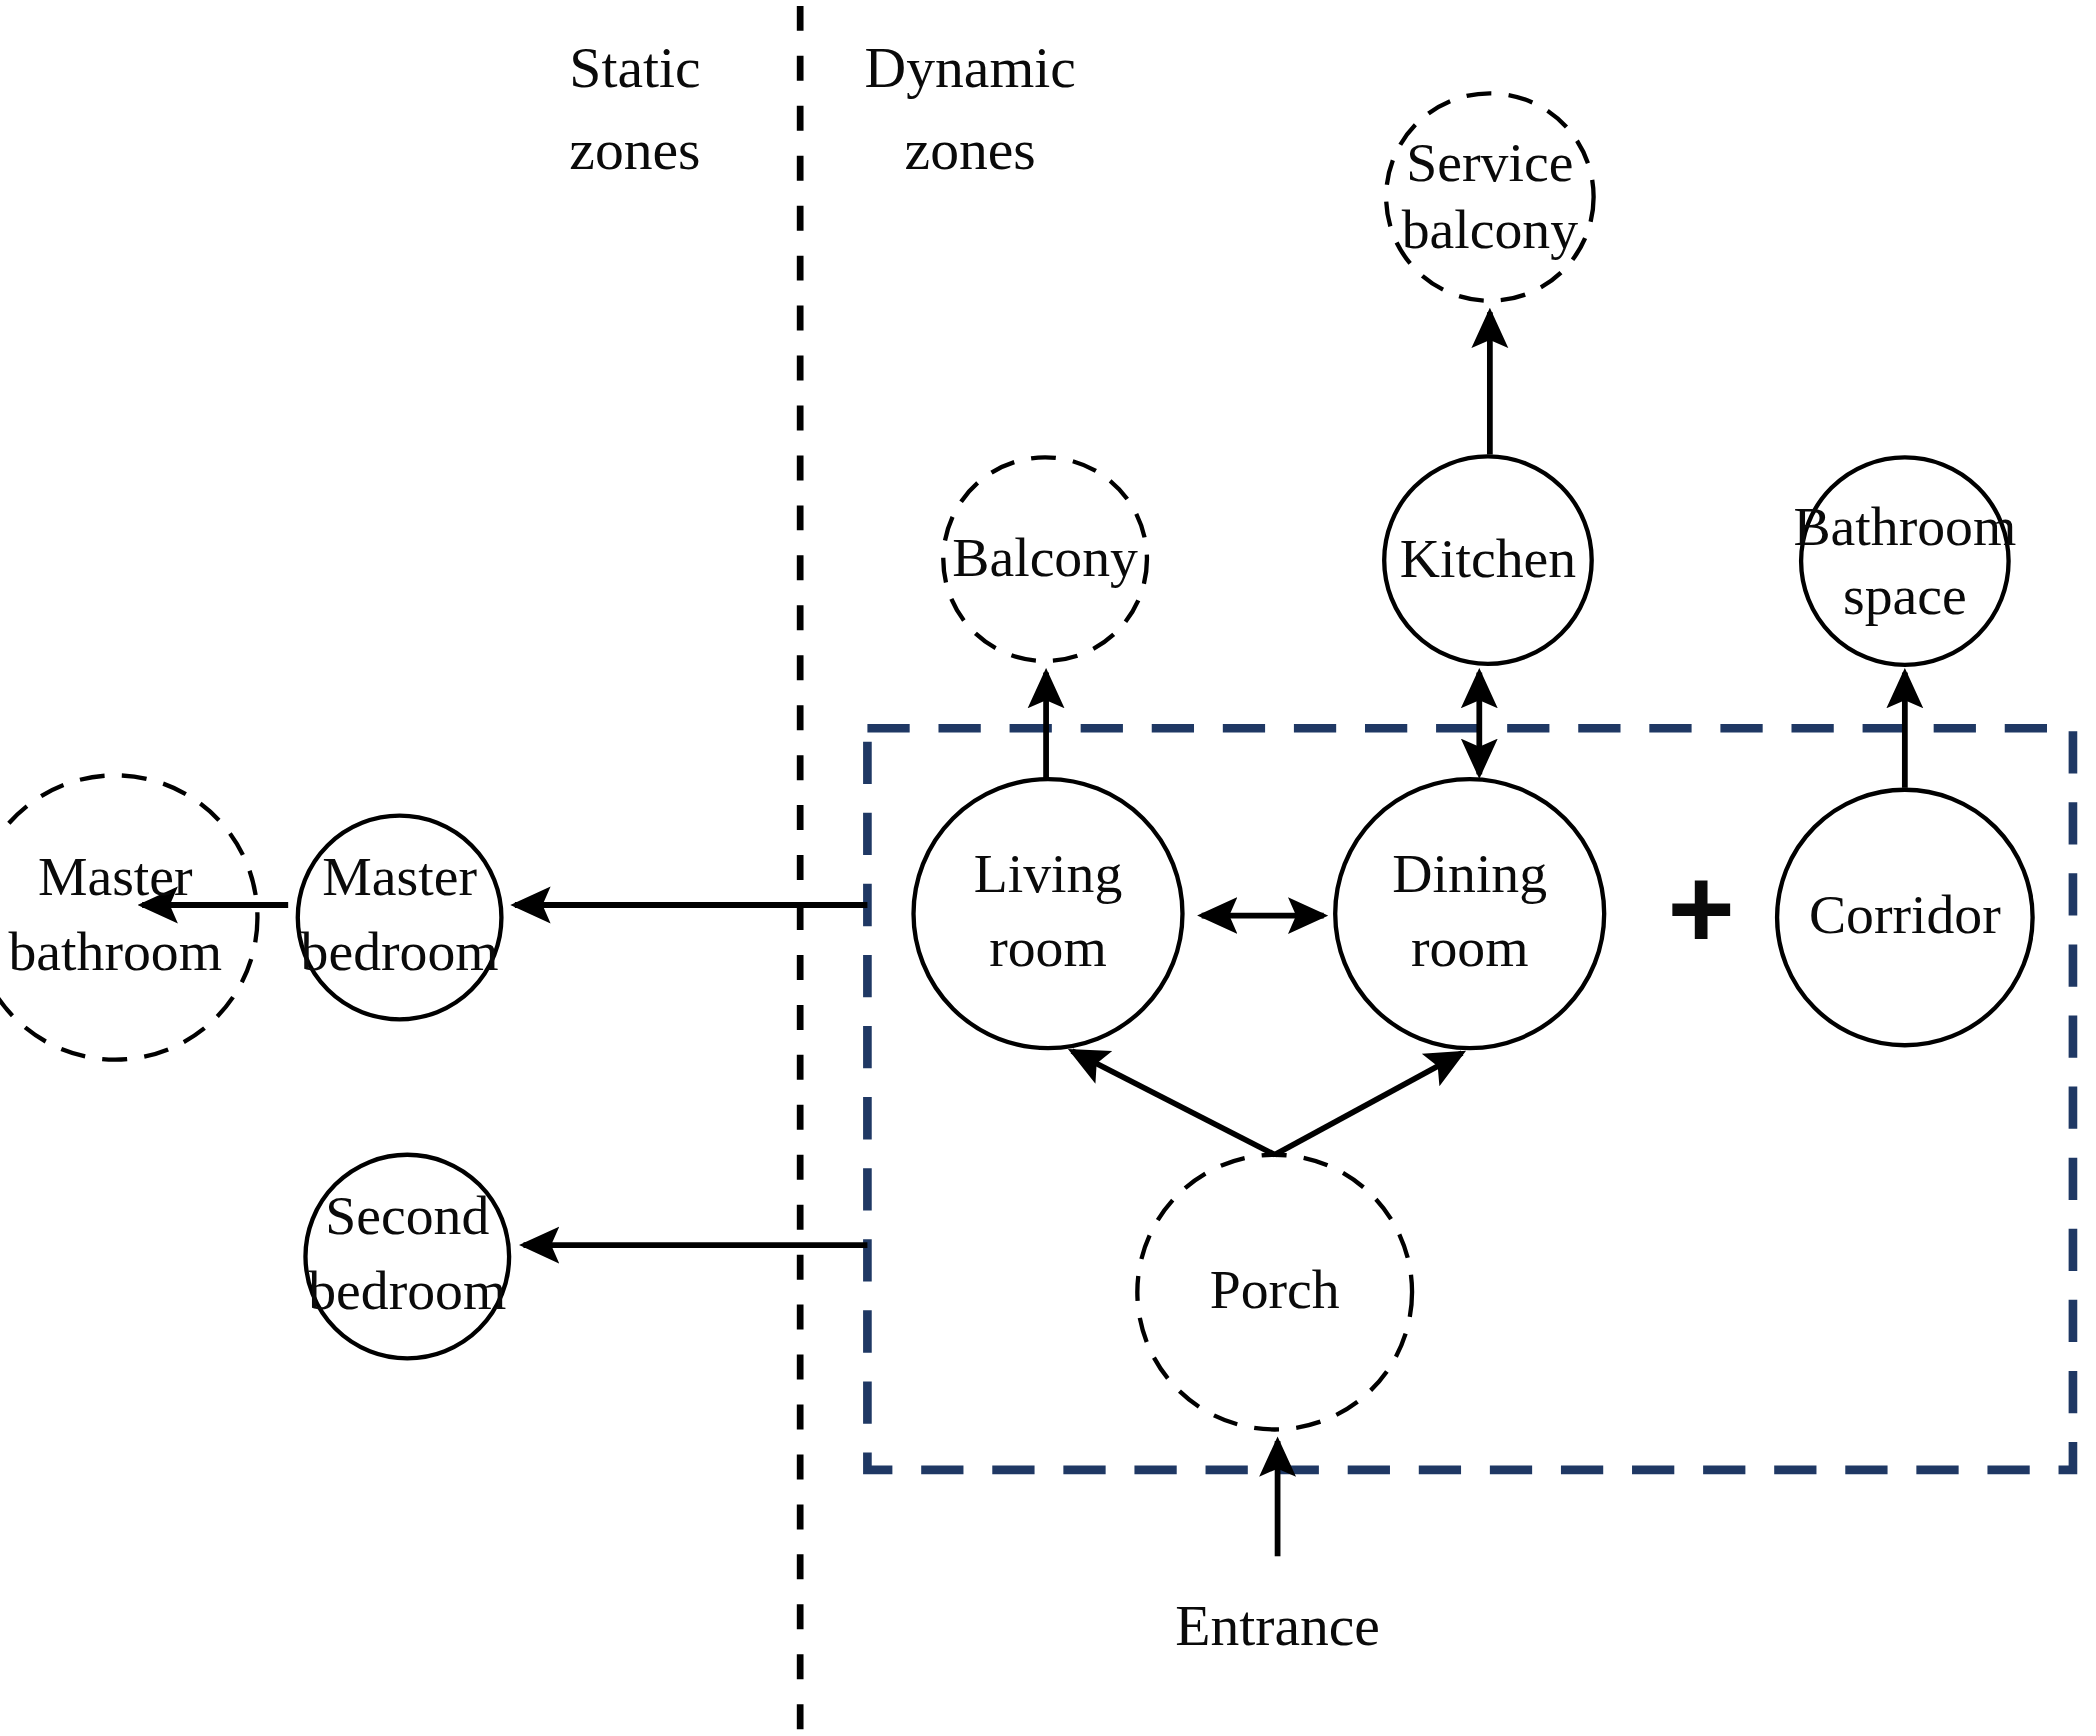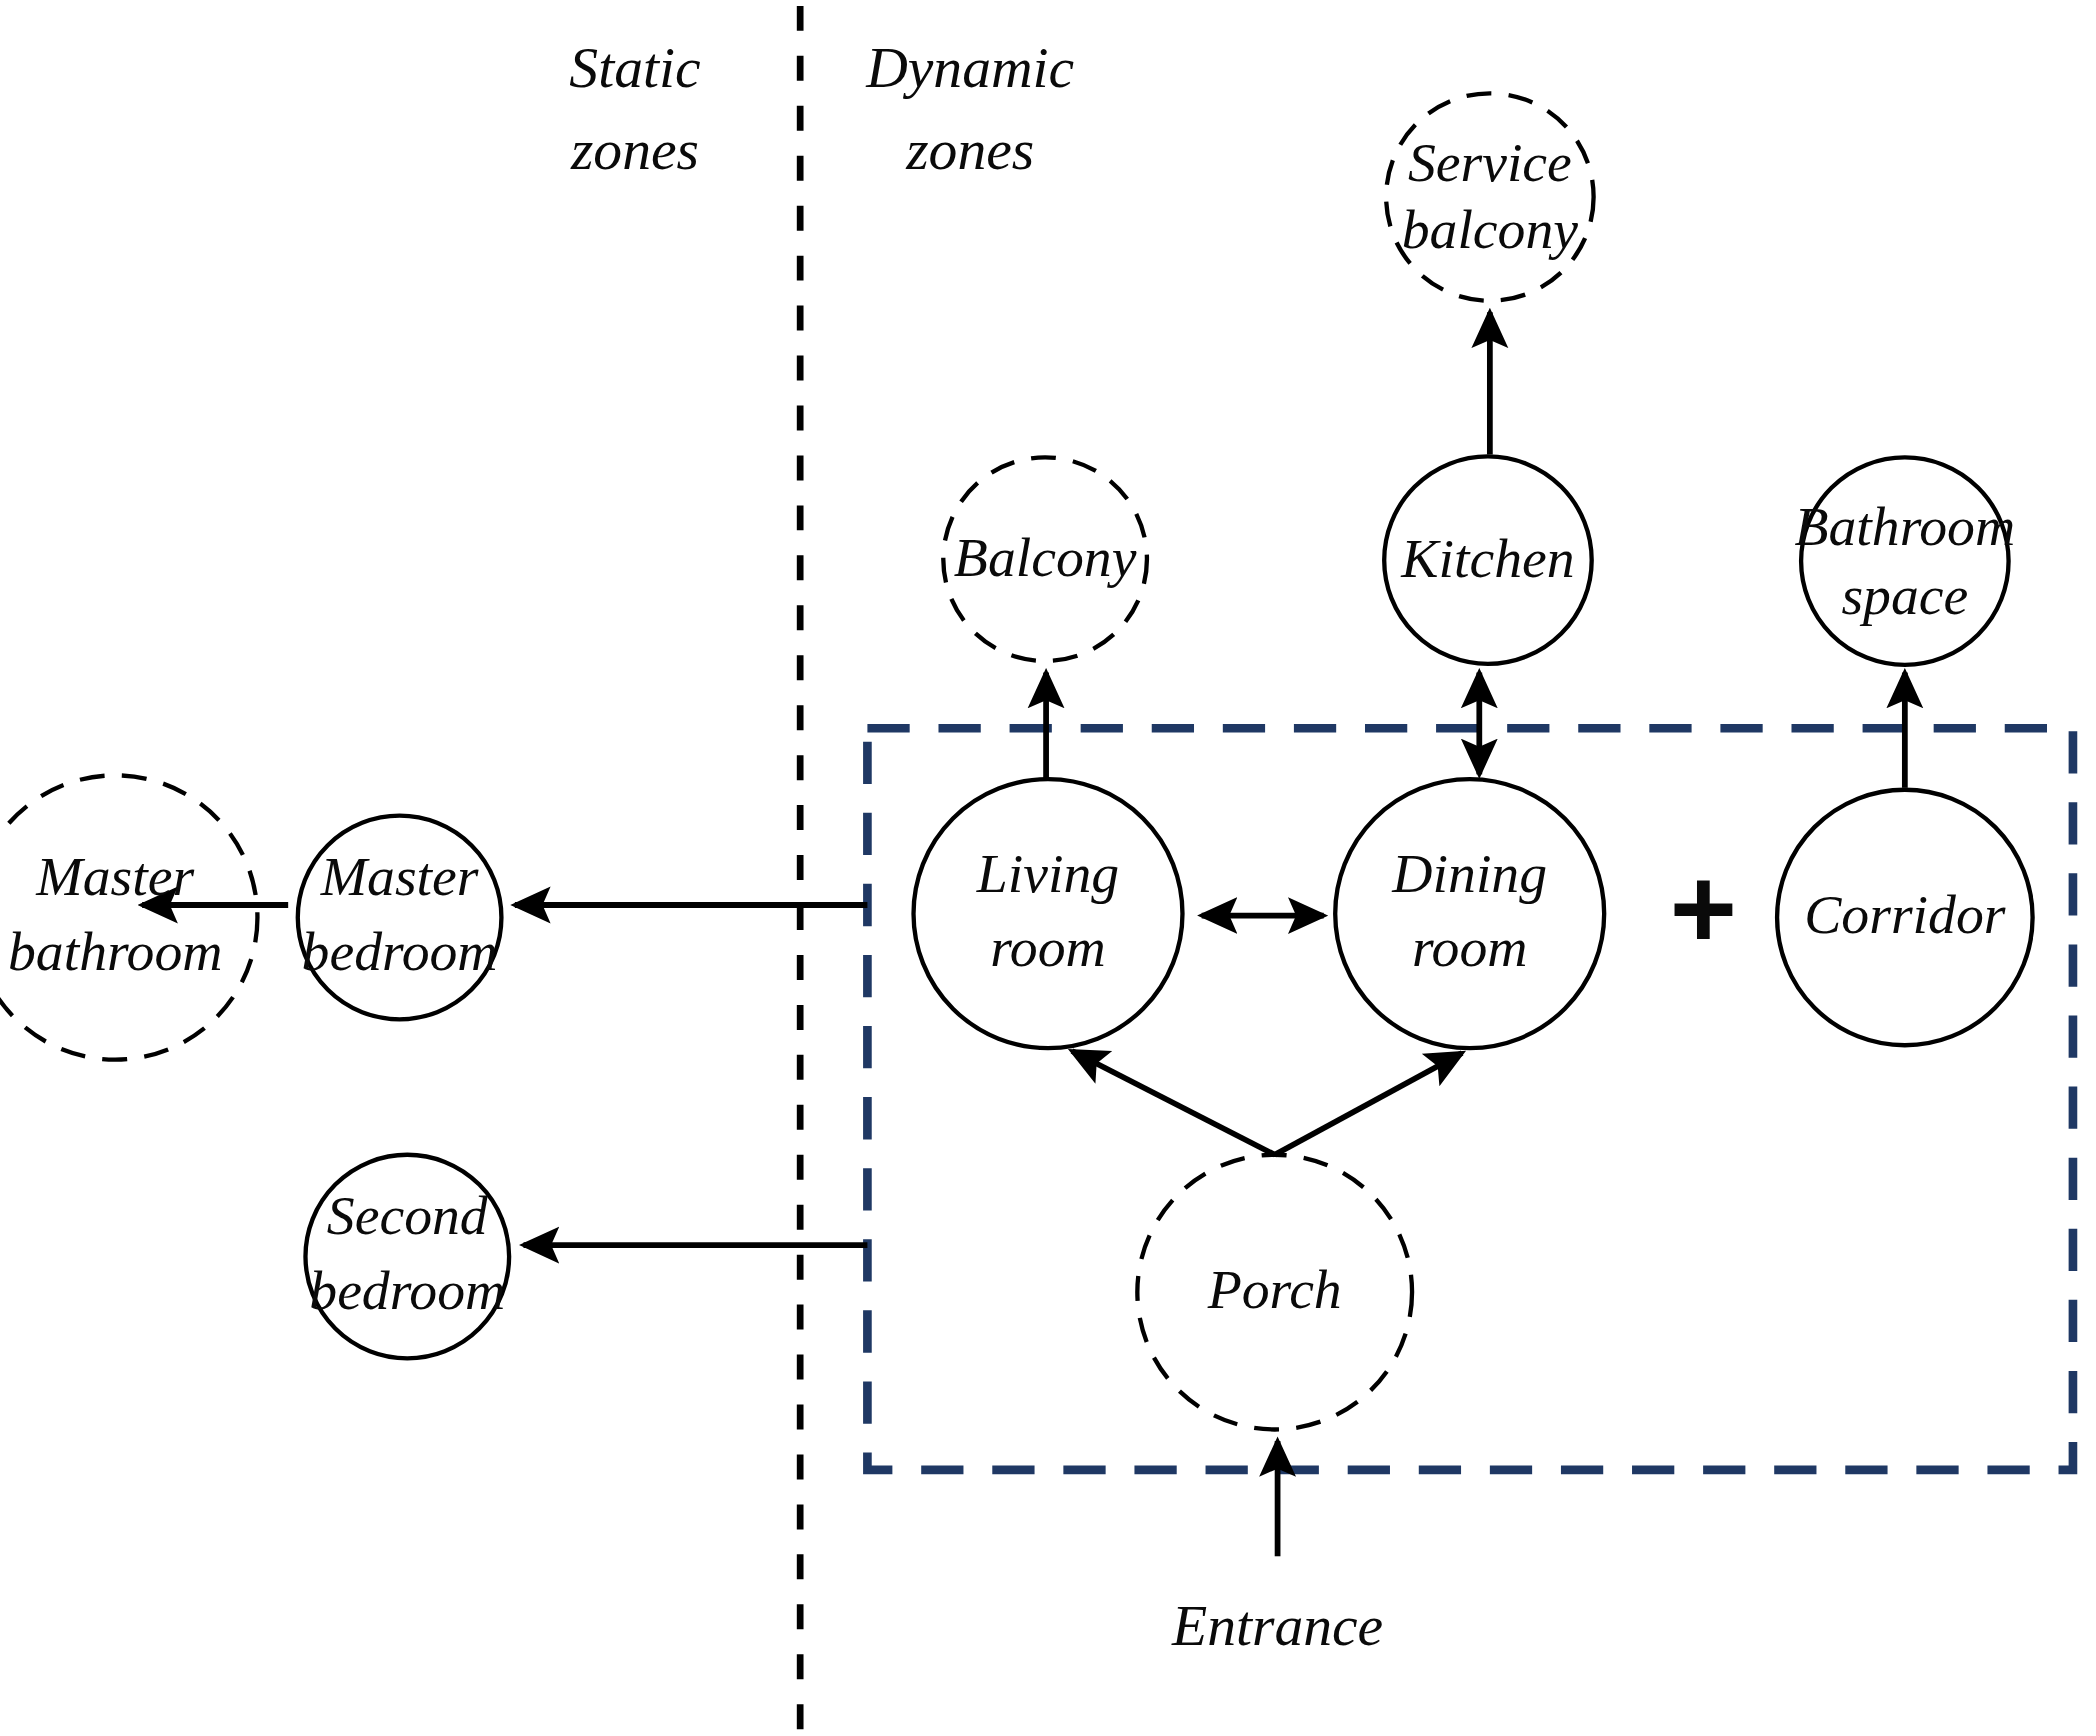--- a/index.html
+++ b/index.html
@@ -7,21 +7,20 @@
     padding: 0;
     background: #ffffff;
   }
   #diagram-root {
     position: relative;
     width: 2096px;
     height: 1737px;
     background: #ffffff;
     font-family: "Liberation Serif", "DejaVu Serif", serif;
     overflow: hidden;
-    font-style: italic;
   }
   svg#bubble-svg {
     display: block;
     width: 2096px;
     height: 1737px;
   }
   .node-circle-solid {
     fill: none;
     stroke: #000000;
     stroke-width: 4.5;

